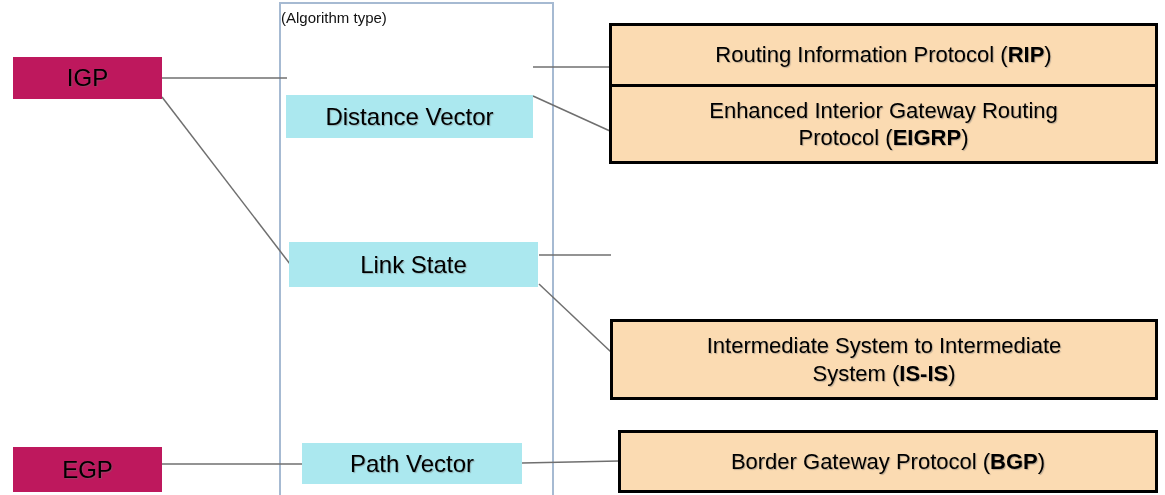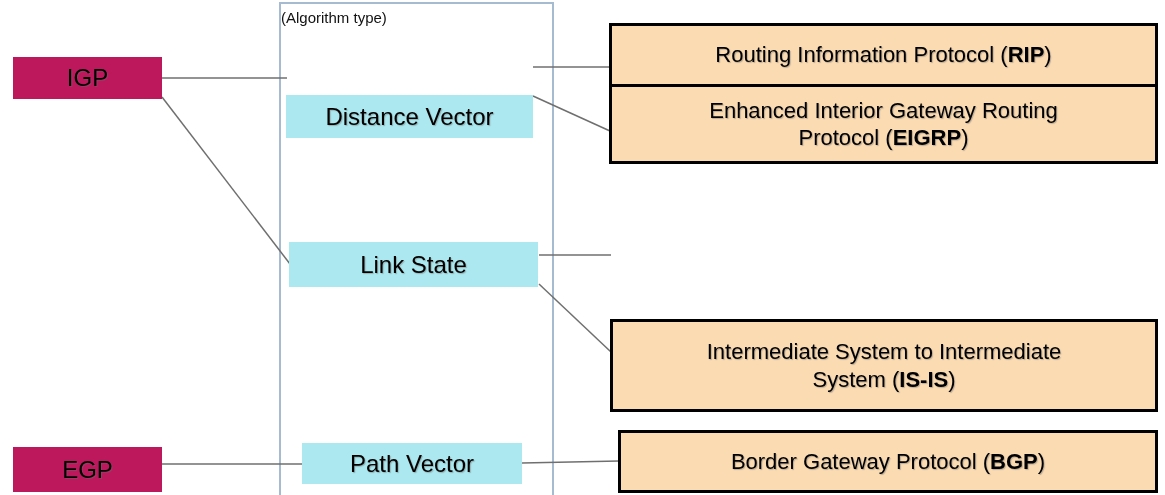--- a/index.html
+++ b/index.html
@@ -57,21 +57,21 @@
 
   
   #igp  { left: 13px;  top: 57px;  width: 149px; height: 42px; }
   #egp  { left: 13px;  top: 447px; width: 149px; height: 45px; }
   #dv   { left: 286px; top: 55px;  width: 247px; height: 43px; margin-top: 40px; }
   #ls   { left: 289px; top: 242px; width: 249px; height: 45px; }
   #pv   { left: 302px; top: 443px; width: 220px; height: 41px; align-items: center; }
   #rip   { left: 609px; top: 23px;  width: 549px; height: 64px; }
   #eigrp { left: 609px; top: 84px;  width: 549px; height: 80px; }
   #ospf  { left: 610px; top: 233px; width: 548px; height: 66px; }
-  #isis  { left: 610px; top: 319px; width: 548px; height: 93px; }
+  #isis  { left: 610px; top: 319px; width: 548px; height: 81px; }
   #bgp   { left: 618px; top: 430px; width: 540px; height: 63px; }
 </style>
 </head>
 <body>
 
 <div class="stage">
 
   <div class="column">
     <div class="column-header">(Algorithm type)</div>
   </div>

